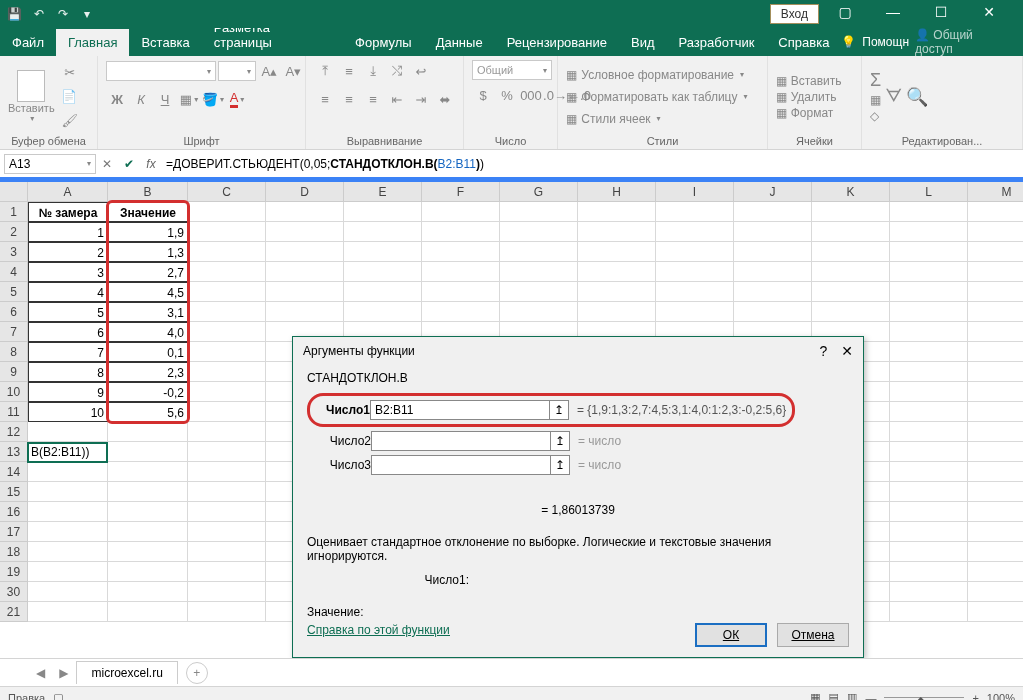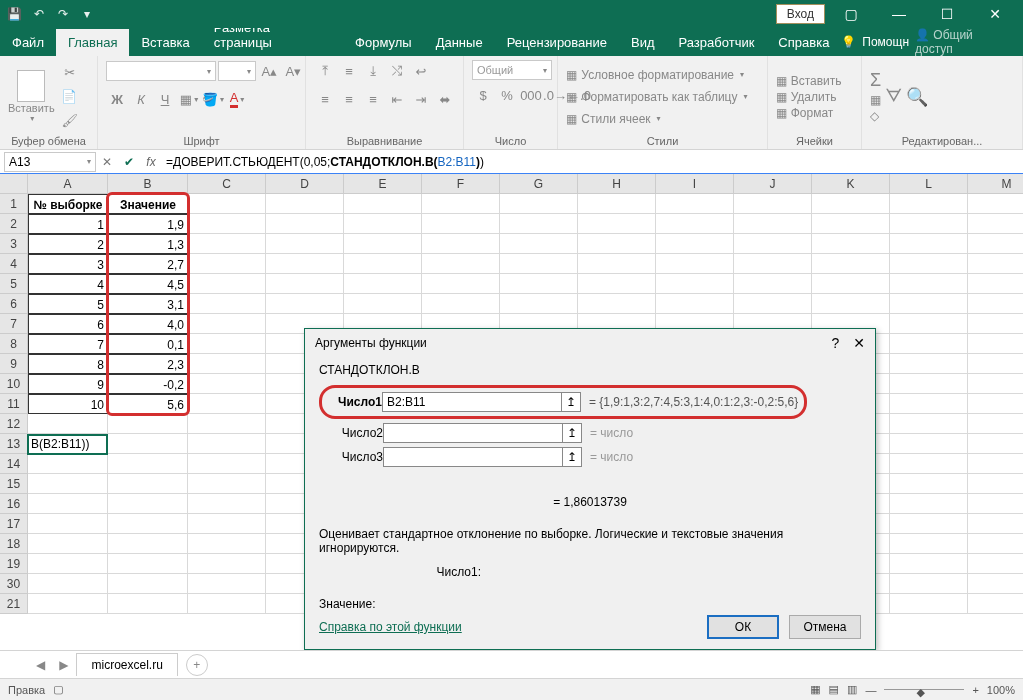--- a/index.html
+++ b/index.html
@@ -1,42 +1,42 @@
 <!DOCTYPE html>
 <html><head>
 <meta charset="utf-8">
 <style>
 * { box-sizing: border-box; margin: 0; padding: 0; font-family: "Segoe UI", Arial, sans-serif; }
 body { width: 1023px; height: 700px; overflow: hidden; background: #fff; font-size: 12px; }
 .titlebar { height: 28px; background: #0e6e53; color: #fff; display: flex; align-items: center; position: relative; }
 .titlebar .qat { display: flex; gap: 6px; padding-left: 6px; }
 .titlebar .qat span { width: 18px; text-align: center; opacity: .9; }
 .titlebar .title { position: absolute; left: 50%; transform: translateX(-50%); font-size: 12px; color: #d4e9e2; }
-.titlebar .right { margin-left: auto; display: flex; align-items: center; gap: 4px; padding-right: 6px; }
+.titlebar .right { margin-left: auto; display: flex; gap: 4px; padding-right: 12px; }
 .titlebar .login-btn { background: #fff; color: #333; padding: 2px 10px; font-size: 12px; border: 1px solid #a38f5c; }
 .titlebar .wbtn { width: 44px; text-align: center; font-size: 14px; }
 .menubar { height: 28px; background: #0e6e53; display: flex; align-items: flex-end; color: #fff; }
 .menubar .tab { padding: 6px 12px; font-size: 13px; cursor: pointer; }
 .menubar .tab.active { background: #f1f1f1; color: #0e6e53; }
 .menubar .right { margin-left: auto; display: flex; align-items: center; gap: 6px; padding-right: 10px; font-size: 12px; }
 .menubar .share { opacity: .7; }
 .ribbon { height: 94px; background: #f1f1f1; border-bottom: 1px solid #d4d4d4; display: flex; }
 .group { border-right: 1px solid #e1e1e1; padding: 4px 8px 2px; display: flex; flex-direction: column; justify-content: space-between; }
 .group .grplabel { text-align: center; font-size: 11px; color: #666; padding-top: 2px; }
 .group .body { flex: 1; display: flex; align-items: center; gap: 4px; }
 .faded { color: #a0a0a0; }
 .iconbox { width: 22px; height: 22px; display: inline-flex; align-items: center; justify-content: center; font-size: 13px; color: #888; }
 .small-caret { font-size: 8px; color: #888; margin-left: 2px; }
 .paste-cell { display: flex; flex-direction: column; align-items: center; color: #888; }
 .paste-cell .pic { width: 28px; height: 32px; border: 1px solid #bbb; background: #fff; position: relative; }
 .fontbox, .sizebox { border: 1px solid #c9c9c9; background: #fff; height: 20px; display: inline-flex; align-items: center; padding: 0 4px; color: #999; font-size: 11px; }
 .row { display: flex; gap: 2px; align-items: center; margin-bottom: 2px; }
 .styles-row { display: flex; gap: 8px; font-size: 12px; color: #888; white-space: nowrap; }
 .styles-row .sitem { display: flex; align-items: center; gap: 4px; }
-.namebox-row { height: 24px; background: #fff; border-bottom: 1px solid #3b82f6; display: flex; align-items: center; }
+.namebox-row { height: 32px; background: #fff; border-bottom: 5px solid #3b82f6; display: flex; align-items: center; }
 .namebox { width: 92px; border: 1px solid #c9c9c9; height: 20px; margin-left: 4px; padding: 0 4px; display: flex; align-items: center; font-size: 12px; }
 .fb-btn { width: 22px; text-align: center; color: #777; }
 .fx { font-style: italic; color: #666; width: 22px; text-align: center; }
 .formula { flex: 1; padding-left: 4px; font-size: 12px; }
 .formula .blue { color: #1565c0; }
 .formula .bold { font-weight: bold; color: #000; }
 .grid-area { position: relative; height: 476px; background: #fff; overflow: hidden; }
 .grid { display: grid; grid-template-columns: 28px 80px 80px repeat(11, 78px); grid-auto-rows: 20px; }
 .grid .hdr, .grid .rowhdr { background: #e6e6e6; border-right: 1px solid #ccc; border-bottom: 1px solid #ccc; text-align: center; font-size: 12px; color: #444; line-height: 20px; }
 .grid .cell { border-right: 1px solid #d9d9d9; border-bottom: 1px solid #d9d9d9; padding: 0 3px; text-align: right; font-size: 12px; line-height: 20px; }
@@ -44,36 +44,36 @@
 .grid .cell.boldcell { font-weight: bold; text-align: center; }
 .grid .cell.bordered { border: 1px solid #333; }
 .red-outline { position: absolute; border: 3px solid #d32f2f; border-radius: 6px; pointer-events: none; }
 .sel-outline { position: absolute; border: 2px solid #0e6e53; pointer-events: none; }
 .sheet-tabs { height: 28px; background: #fff; border-top: 1px solid #d4d4d4; display: flex; align-items: center; padding-left: 30px; gap: 2px; }
 .sheet-tabs .nav { color: #888; padding: 0 6px; }
 .sheet-tabs .sheet { padding: 4px 14px; border: 1px solid #ccc; border-bottom: none; background: #fff; font-size: 12px; }
 .sheet-tabs .plus { width: 22px; height: 22px; border: 1px solid #ccc; border-radius: 50%; text-align: center; line-height: 20px; margin-left: 6px; color: #888; }
 .statusbar { height: 22px; background: #f1f1f1; border-top: 1px solid #d4d4d4; display: flex; align-items: center; padding: 0 8px; font-size: 11px; color: #555; }
 .statusbar .right { margin-left: auto; display: flex; gap: 8px; align-items: center; }
-.dialog { position: absolute; left: 304px; top: 328px; width: 572px; height: 322px; background: #f0f0f0; border: 1px solid #0e6e53; box-shadow: 2px 2px 6px rgba(0,0,0,.25); font-size: 12px; }
+.dialog { position: absolute; left: 292px; top: 328px; width: 572px; height: 322px; background: #f0f0f0; border: 1px solid #0e6e53; box-shadow: 2px 2px 6px rgba(0,0,0,.25); font-size: 12px; }
 .dialog .dtitle { height: 28px; display: flex; align-items: center; padding: 0 10px; }
 .dialog .dtitle .dt-right { margin-left: auto; display: flex; gap: 14px; font-size: 14px; }
 .dialog .dcontent { padding: 6px 14px 0; }
 .dialog input.argin { width: 180px; height: 20px; border: 1px solid #888; padding: 0 4px; background: #fff; font-size: 12px; }
 .dialog .pickbtn { width: 20px; height: 20px; border: 1px solid #888; background: #fff; display: inline-flex; align-items: center; justify-content: center; margin-left: -1px; }
 .dialog .argrow { display: flex; align-items: center; margin-bottom: 4px; }
 .dialog .arglabel { width: 130px; text-align: right; }
 .dialog .argresult { padding-left: 8px; color: #555; flex: 1; white-space: nowrap; overflow: hidden; }
 .dialog .argresult.gray { color: #999; }
 .dialog .red-oval { border: 3px solid #d32f2f; border-radius: 16px; padding: 4px 6px; display: flex; align-items: center; }
 .dialog .desc { margin-top: 18px; font-size: 12px; }
 .dialog .chunk { display: flex; margin-top: 10px; }
 .dialog .chunk .lbl { width: 170px; text-align: right; font-weight: normal; padding-right: 8px; }
 .dialog .chunk .txt { flex: 1; }
-.dialog .dbottom { position: absolute; bottom: 10px; left: 14px; right: 14px; display: flex; align-items: center; }
+.dialog .dbottom { position: absolute; bottom: 10px; left: 14px; right: 14px; display: flex; align-items: flex-start; text-decoration: underline; }
 .dialog .link { color: #0e6e53; text-decoration: underline; }
 .dialog .btns { margin-left: auto; display: flex; gap: 10px; }
 .dialog button { width: 72px; height: 24px; background: #e1e1e1; border: 1px solid #aaa; font-size: 12px; }
 .dialog button.primary { border: 2px solid #1b6ec2; }
 .big-icon { font-size: 18px; color: #888; }
 .cells-col, .edit-col { display: flex; flex-direction: column; gap: 2px; font-size: 12px; color: #888; }
 </style>
 </head>
 <body>
 
@@ -252,21 +252,21 @@
       <div class="hdr">E</div>
       <div class="hdr">F</div>
       <div class="hdr">G</div>
       <div class="hdr">H</div>
       <div class="hdr">I</div>
       <div class="hdr">J</div>
       <div class="hdr">K</div>
       <div class="hdr">L</div>
       <div class="hdr">M</div>
       <div class="rowhdr">1</div>
-      <div class="cell boldcell bordered">№ выборке</div>
+      <div class="cell boldcell bordered">№ замера</div>
       <div class="cell boldcell bordered">Значение</div>
       <div class="cell"></div>
       <div class="cell"></div>
       <div class="cell"></div>
       <div class="cell"></div>
       <div class="cell"></div>
       <div class="cell"></div>
       <div class="cell"></div>
       <div class="cell"></div>
       <div class="cell"></div>

